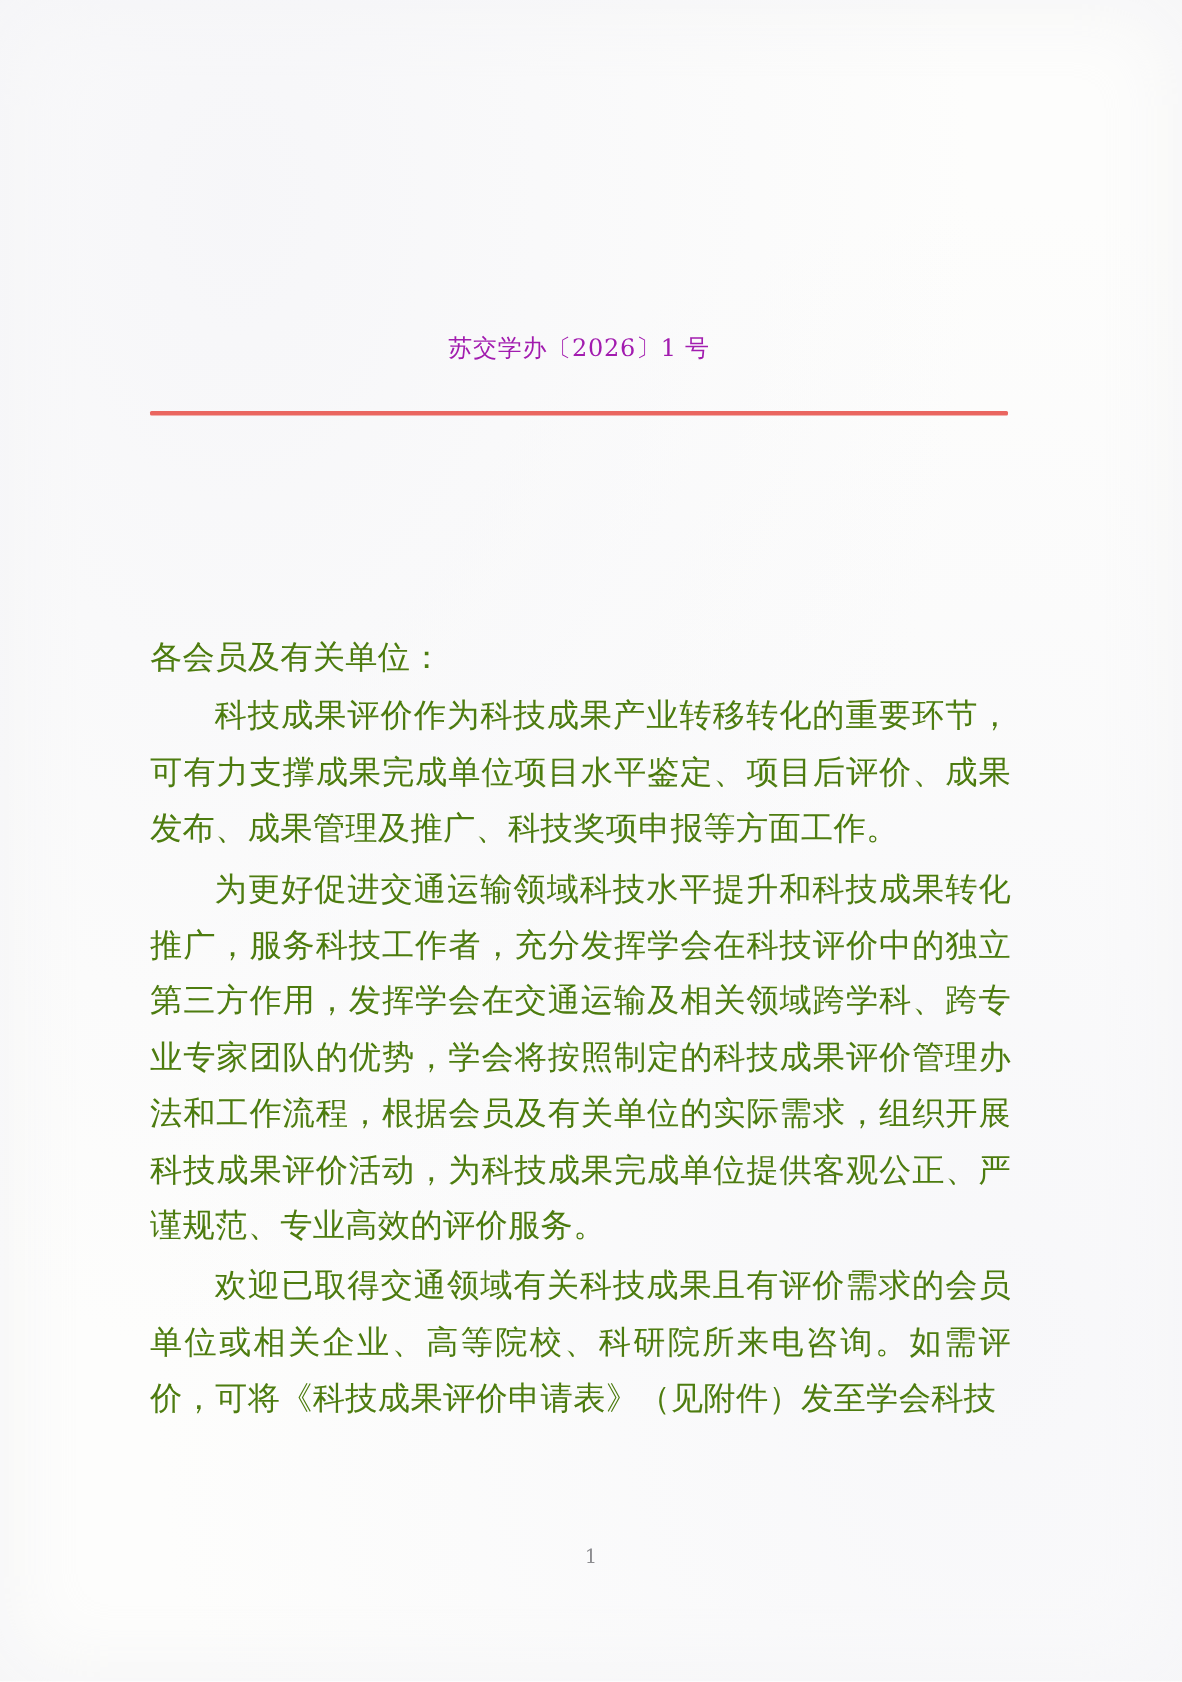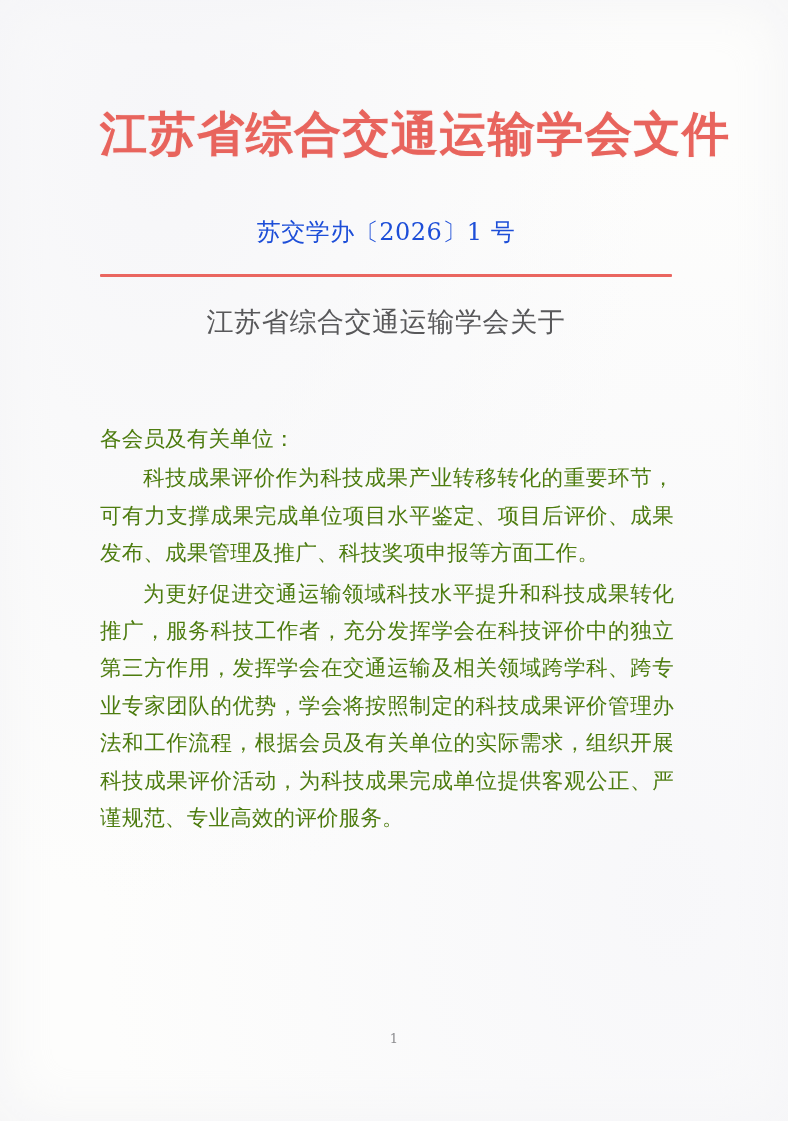--- a/index.html
+++ b/index.html
@@ -44,23 +44,23 @@
     text-shadow: 0 0 1px rgba(232,100,93,0.45);
   }
 
   
   .doc-number {
     position: absolute;
     left: 100px;
     top: 218px;
     width: 572px;
     text-align: center;
-    font-size: 24px;
+    font-size: 16px;
     line-height: 28px;
-    color: #1d4ed8;
+    color: #a21caf;
     letter-spacing: 0.5px;
   }
 
   
   .red-rule {
     position: absolute;
     left: 100px;
     top: 274px;
     width: 572px;
     height: 3px;
@@ -120,31 +120,30 @@
     font-family: "DejaVu Serif", "Liberation Serif", serif;
   }
 </style>
 </head>
 <body>
 
 <div class="page">
 
   <div class="paper-grain"></div>
 
-  <div class="masthead">江苏省综合交通运输学会文件</div>
 
   <div class="doc-number">苏交学办〔2026〕1 号</div>
 
   <div class="red-rule"></div>
 
   <div class="doc-title">
-    <span class="tline">江苏省综合交通运输学会关于</span>
   </div>
 
   <div class="body-block">
     <p class="salutation">各会员及有关单位：</p>
     <p class="para">科技成果评价作为科技成果产业转移转化的重要环节，可有力支撑成果完成单位项目水平鉴定、项目后评价、成果发布、成果管理及推广、科技奖项申报等方面工作。</p>
     <p class="para">为更好促进交通运输领域科技水平提升和科技成果转化推广，服务科技工作者，充分发挥学会在科技评价中的独立第三方作用，发挥学会在交通运输及相关领域跨学科、跨专业专家团队的优势，学会将按照制定的科技成果评价管理办法和工作流程，根据会员及有关单位的实际需求，组织开展科技成果评价活动，为科技成果完成单位提供客观公正、严谨规范、专业高效的评价服务。</p>
+    <p class="para">欢迎已取得交通领域有关科技成果且有评价需求的会员单位或相关企业、高等院校、科研院所来电咨询。如需评价，可将《科技成果评价申请表》（见附件）发至学会科技</p>
   </div>
 
   <div class="page-number">1</div>
 
 </div>
 
 </body></html>

